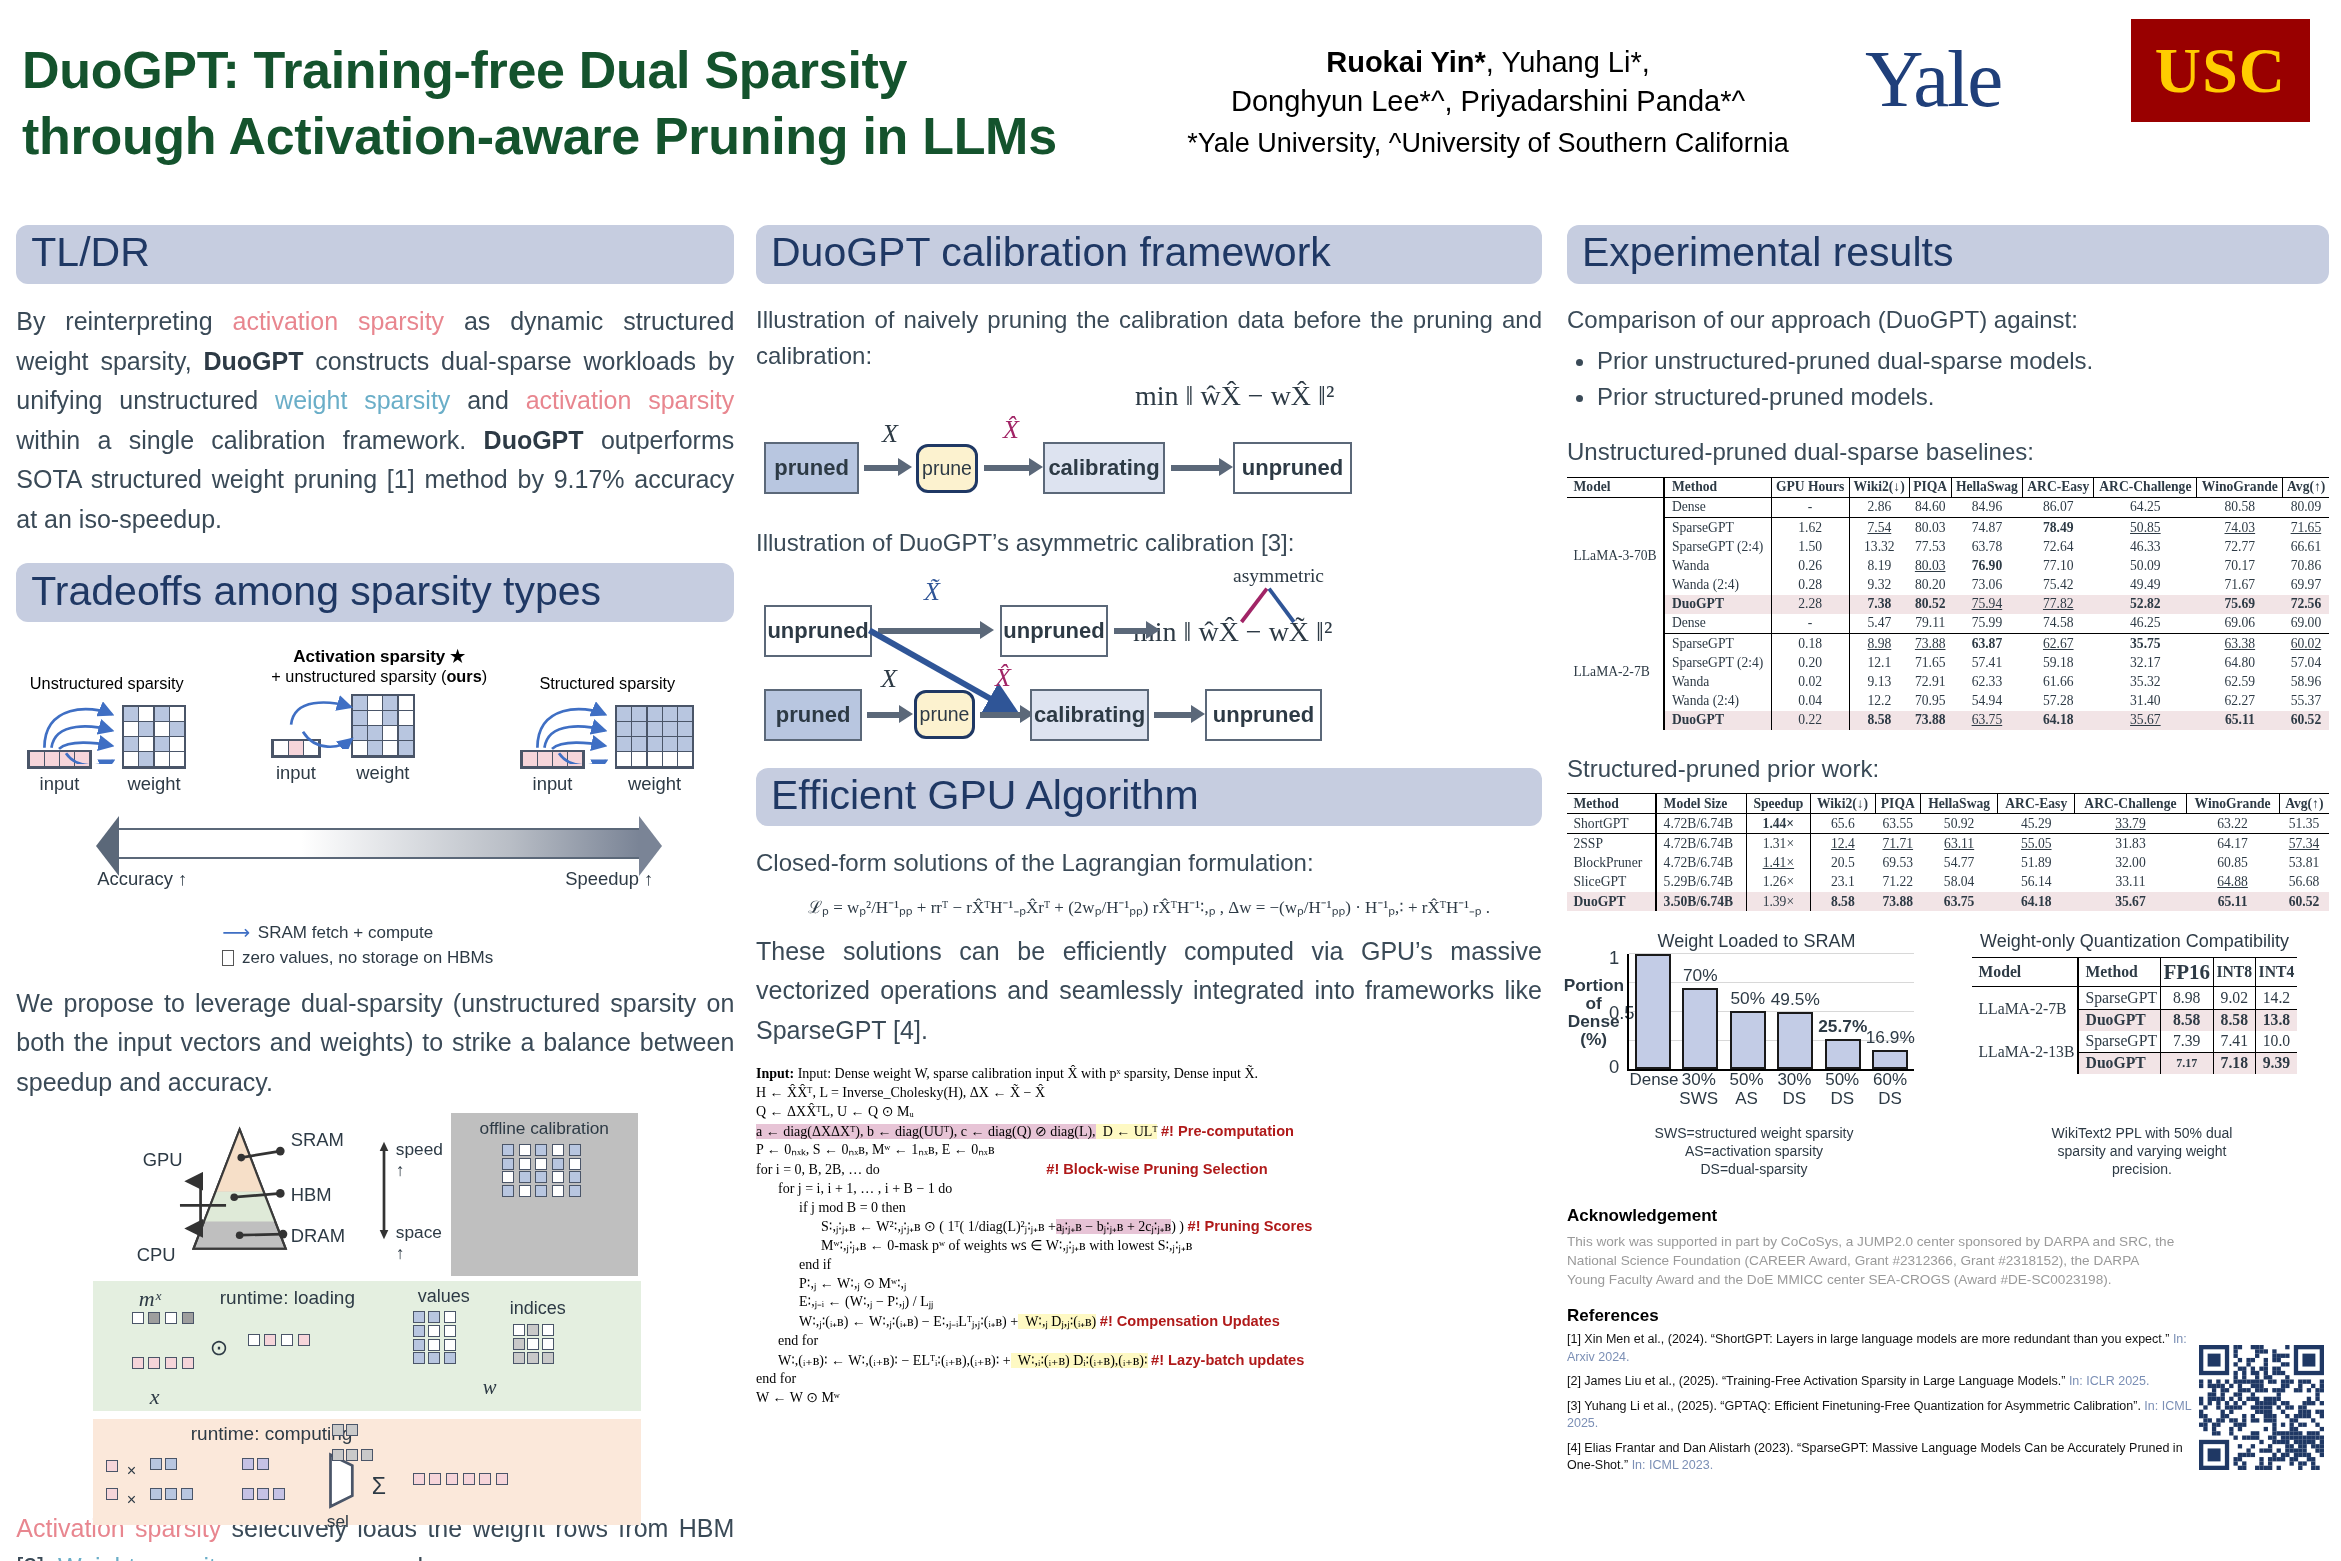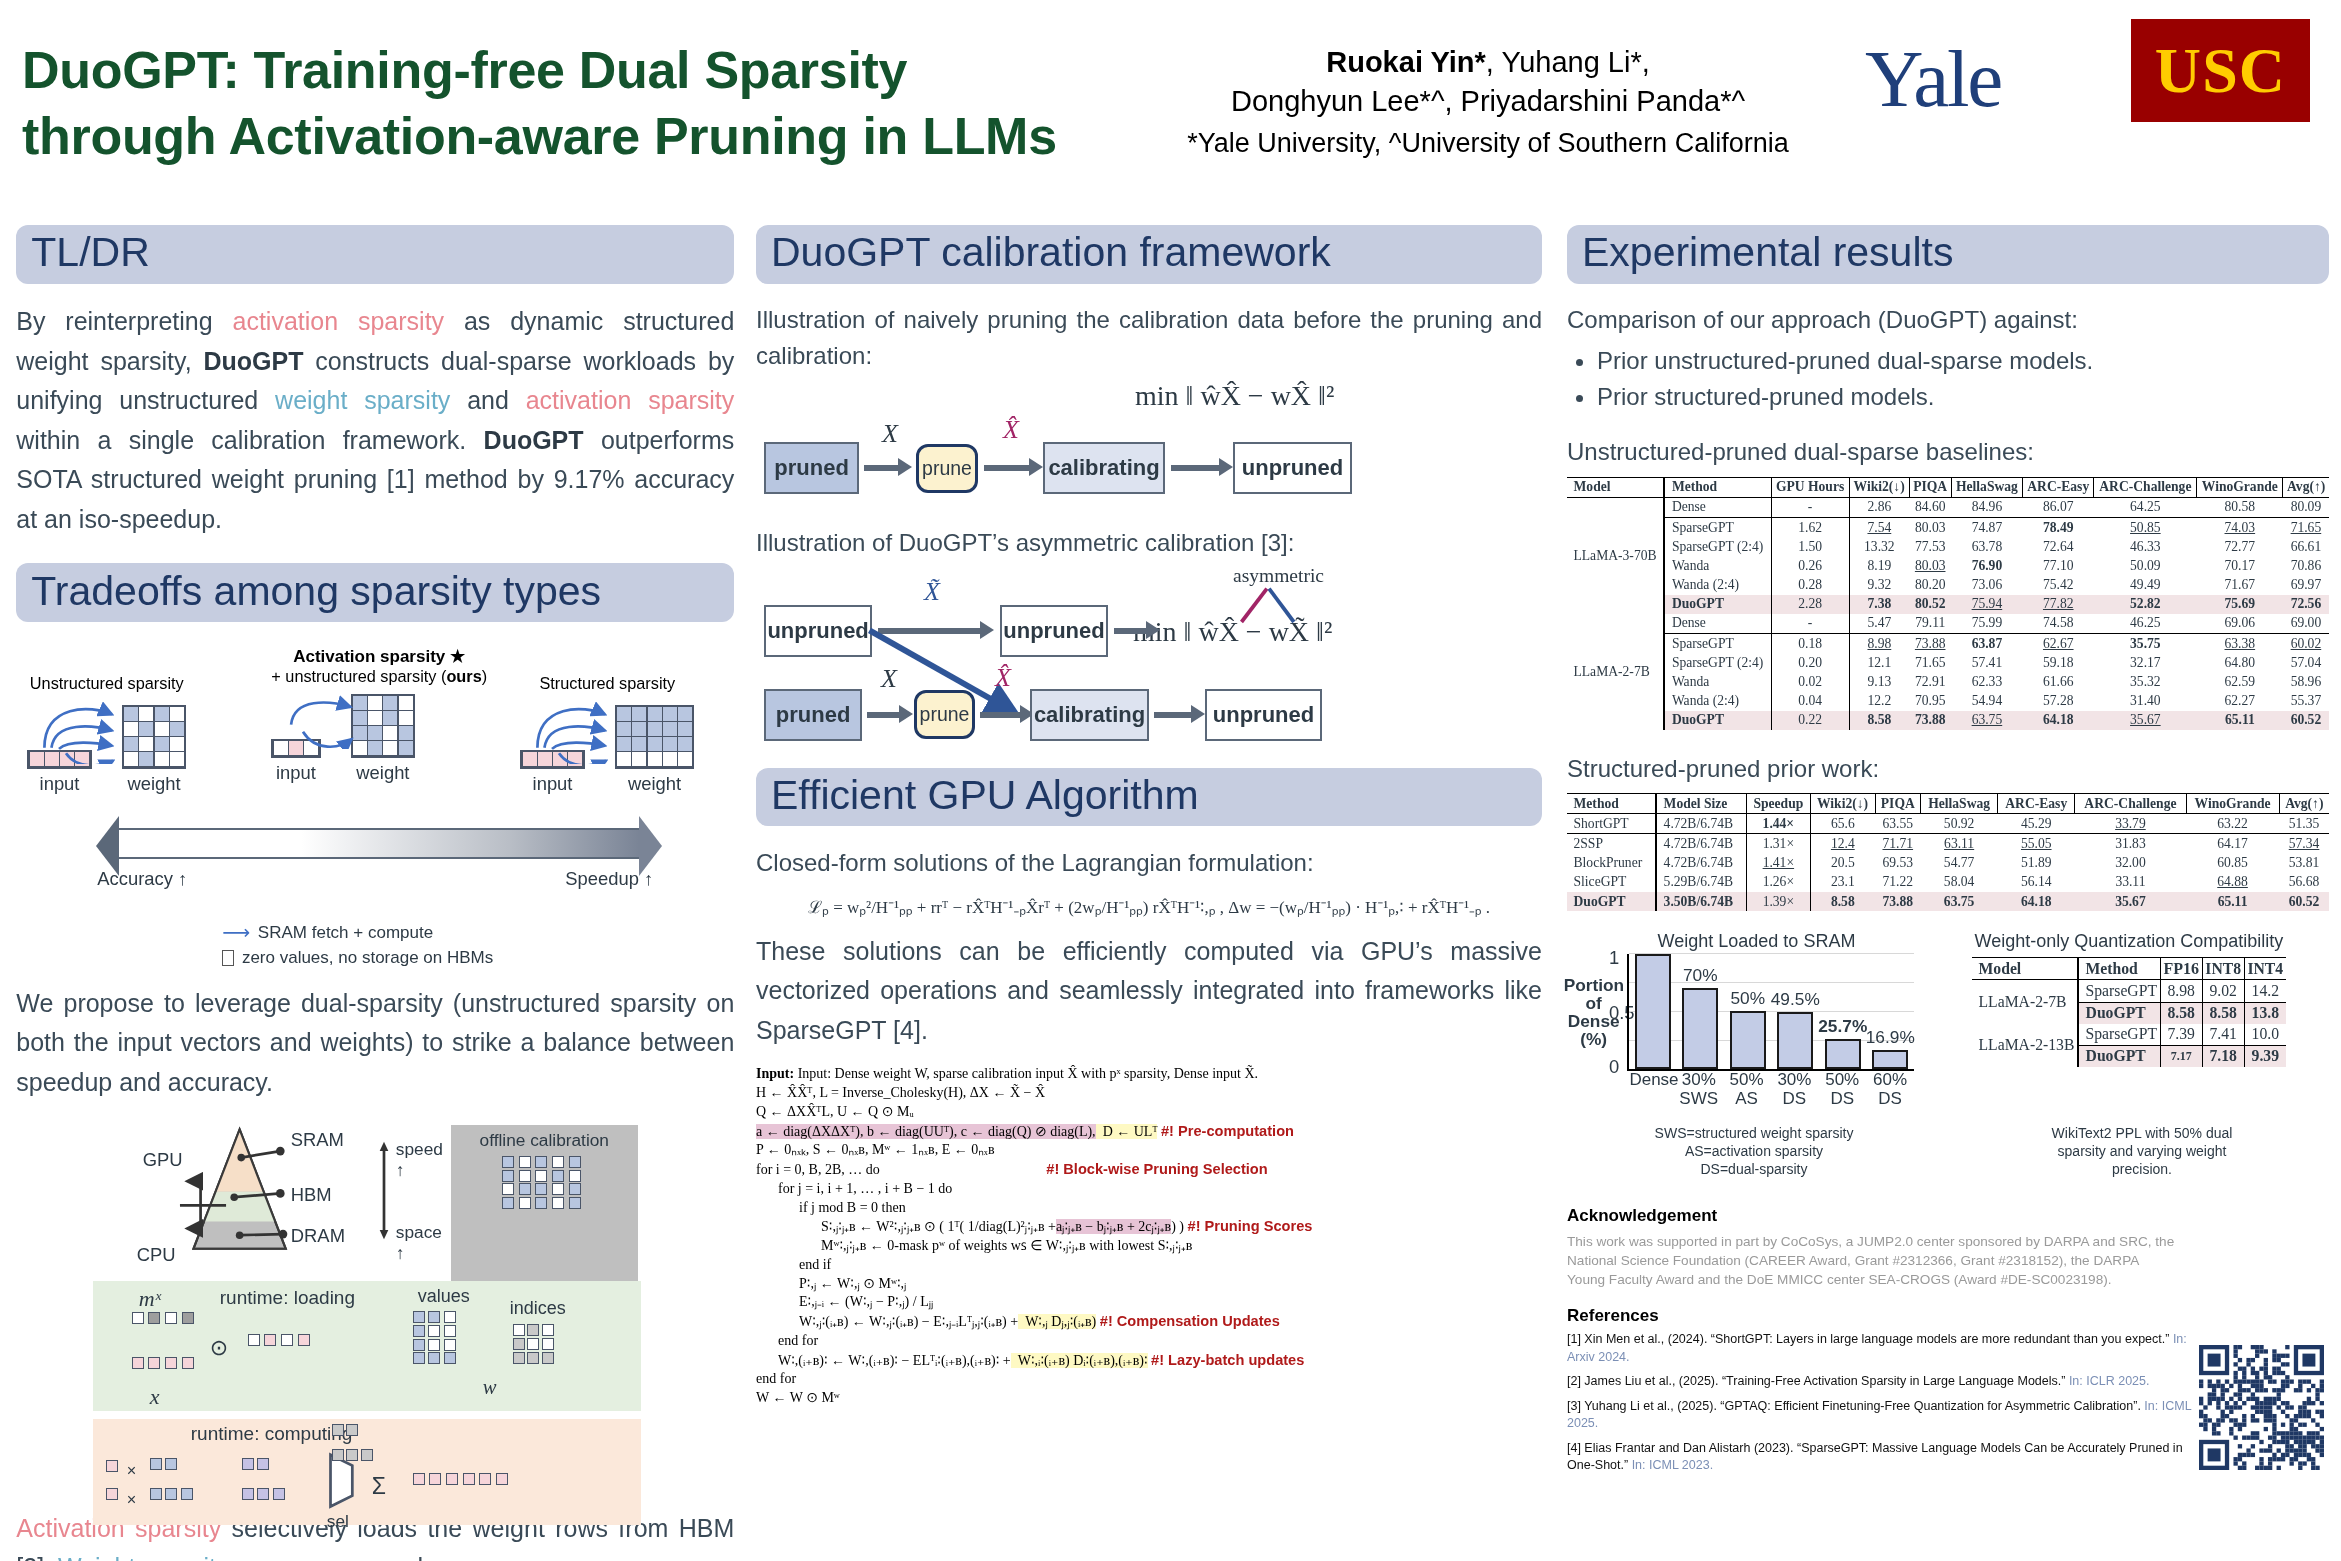--- a/index.html
+++ b/index.html
@@ -88,21 +88,21 @@
   .acc-lbl { position: absolute; left: 81px; top: 227px; font-size: 18.4px; }
   .spd-lbl { position: absolute; right: 81px; top: 227px; font-size: 18.4px; }
 
   .legend { margin-top: 9.8px; padding-left: 206px; }
   .legend-row { display: flex; align-items: center; font-size: 17px; margin-bottom: 3.3px; }
   .legend-arrow { color: #3f6fc4; font-size: 19.5px; margin-right: 7.6px; }
   .legend-box { width: 12px; height: 16.3px; border: 1.6px solid #555; margin-right: 7.6px; }
 
   
   .gpu-diagram { position: relative; width: 651px; height: 379px; margin: 11px auto 0 auto; }
-  .offline-box { position: absolute; left: 401px; top: 0; width: 187px; height: 163px; background: #bfbfbf; margin-top: 12px; }
+  .offline-box { position: absolute; left: 401px; top: 0; width: 187px; height: 163px; background: #bfbfbf; }
   .offline-title { font-size: 17.3px; text-align: center; padding-top: 4.3px; }
   .pyramid-area { position: absolute; left: 49px; top: 5.4px; width: 347px; height: 157px; }
   .green-band { position: absolute; left: 43px; top: 168px; width: 548px; height: 130px; background: #e4efe0; }
   .orange-band { position: absolute; left: 43px; top: 306px; width: 548px; height: 106px; background: #fbe8da; }
   .mini-grid { display: grid; gap: 1.6px; }
   .mcell { width: 12px; height: 12px; border: 1.6px solid #4a5568; background: #fff; }
   .mcell.b { background: #b8c6e0; }
   .mcell.p { background: #f6d5da; }
   .mcell.g { background: #9e9e9e; }
   .mcell.gr { background: #c9c9c9; }
@@ -971,21 +971,21 @@
           </div>
       </div>
 
       <div style="margin-left:26px;">
         <div style="font-size:18px;text-align:center;margin-bottom:5.4px;">Weight-only Quantization Compatibility</div>
         <table class="rtable" id="tblq">
             <thead>
               <tr class="tbl-top">
                 <th class="lft" style="font-size:15.7px">Model</th>
                 <th class="dvsep lft" style="font-size:15.7px">Method</th>
-                <th class="vsep" style="font-size:16px">FP16</th>
+                <th class="vsep" style="font-size:21px">FP16</th>
                 <th class="vsep" style="font-size:15.7px">INT8</th>
                 <th class="vsep" style="font-size:15.7px">INT4</th>
               </tr>
             </thead>
             <tbody>
               <tr class="tbl-hdr-b">
                 <td class="lft" rowspan="2" style="font-size:15.7px">LLaMA-2-7B</td>
                 <td class="dvsep lft" style="font-size:15.7px">SparseGPT</td>
                 <td class="vsep" style="font-size:15.7px">8.98</td>
                 <td class="vsep" style="font-size:15.7px">9.02</td>

